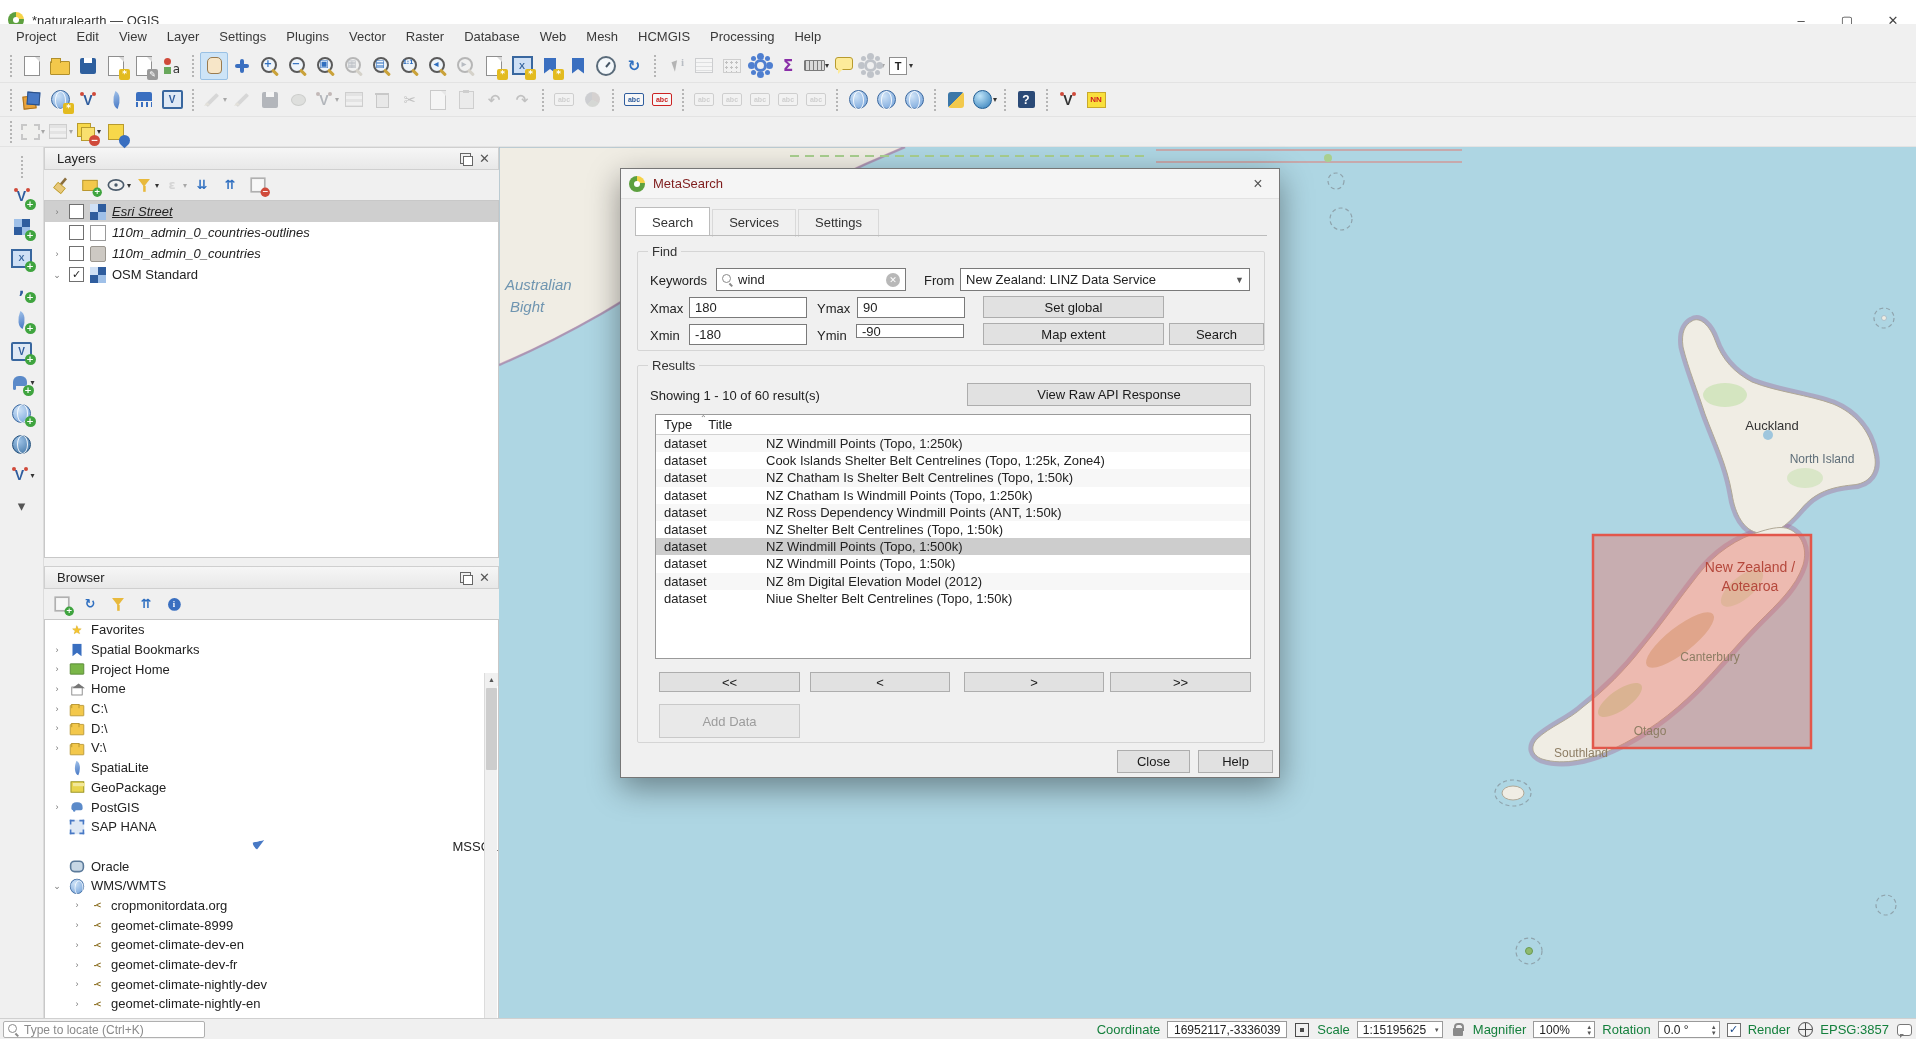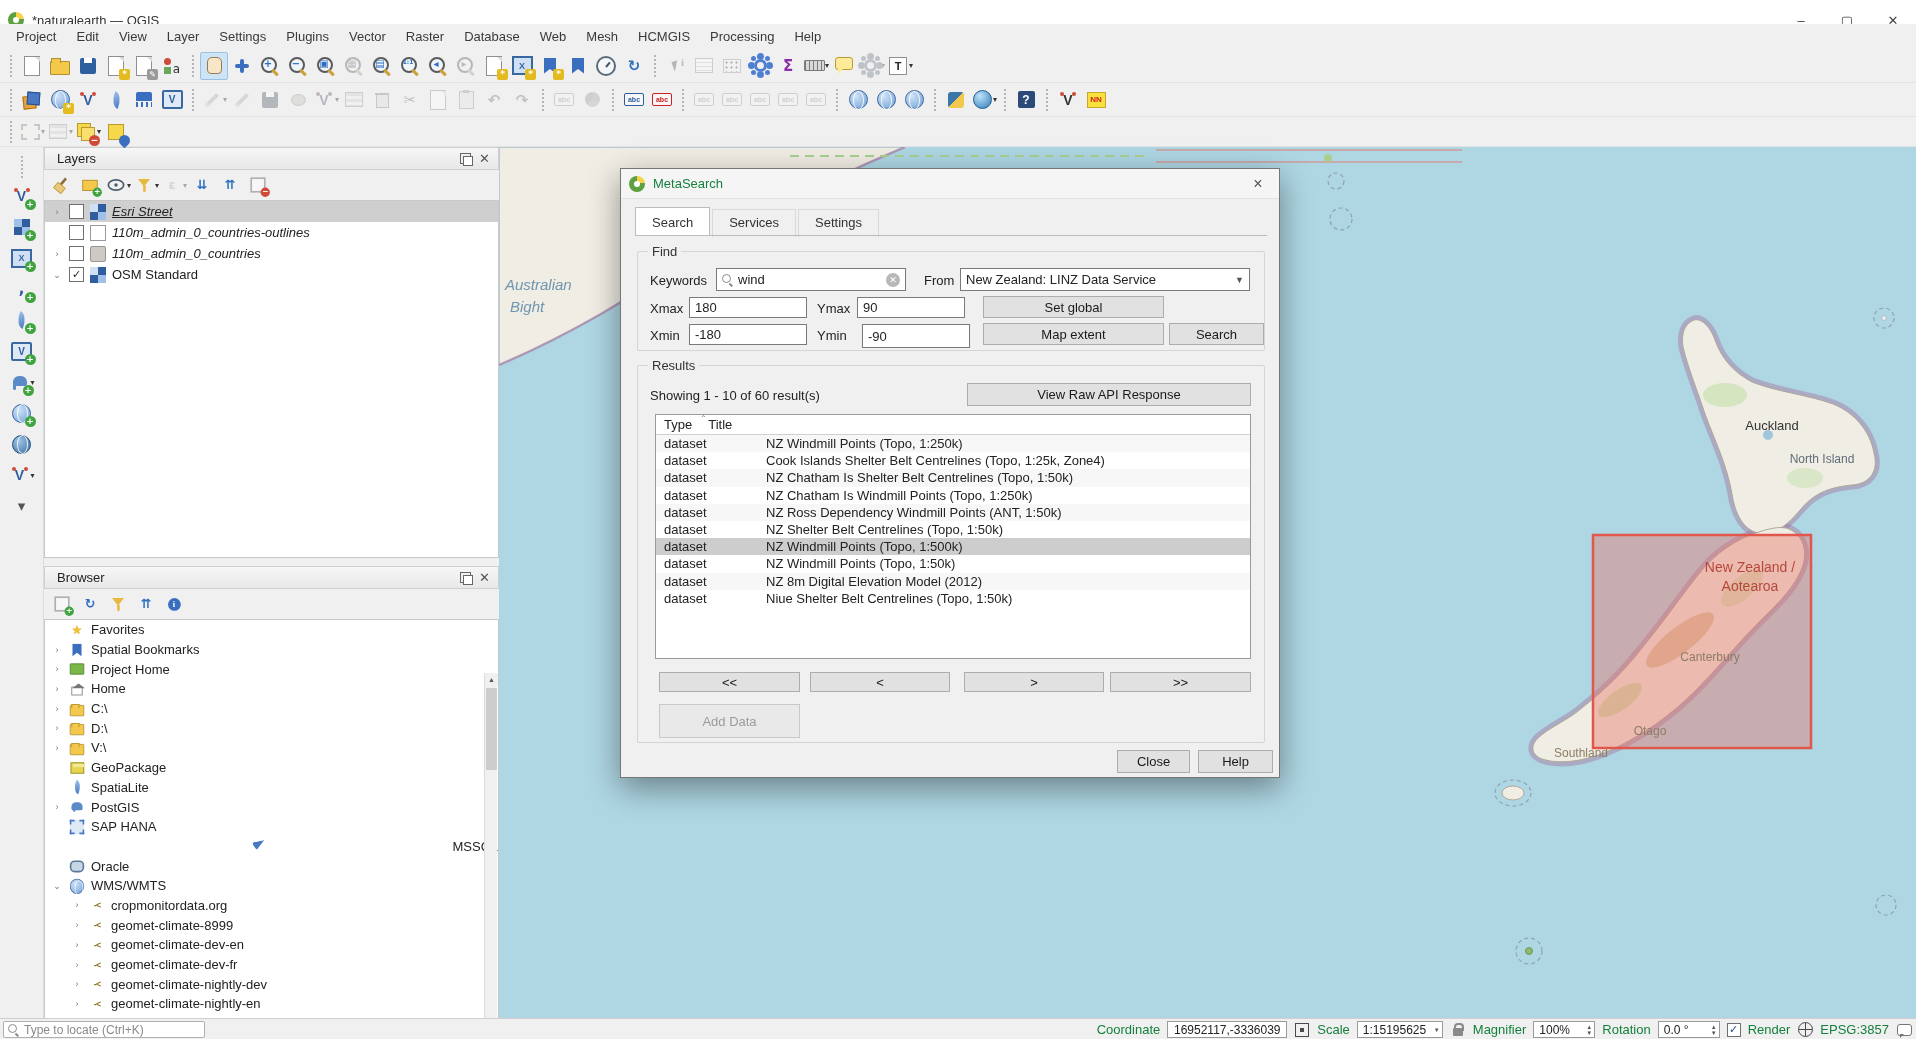--- a/index.html
+++ b/index.html
@@ -147,21 +147,21 @@
   .browser-row .icp{transform:scale(.8);width:18px;height:18px}
   
   #browser-scroll{position:absolute;right:1px;top:53px;bottom:1px;width:13px;background:#f0f0f0;border-left:1px solid #dcdcdc}
   .sb-arrow{position:absolute;left:0;width:13px;height:13px;color:#555;font-size:7px;display:flex;align-items:center;justify-content:center;background:#f0f0f0}
   #browser-thumb{position:absolute;left:1px;top:15px;width:11px;height:82px;background:#cdcdcd;border-radius:1px}
   
   #map{position:absolute;left:499px;top:147px;width:1417px;height:871px;background:#aed6e3}
   
   #dialog{position:absolute;left:620px;top:168px;width:660px;height:610px;background:#f0f0f0;border:1px solid #767676;box-shadow:0 10px 30px rgba(0,0,0,.4)}
   #dlg-titlebar{height:30px;background:#f5f5f5;display:flex;align-items:center;border-bottom:1px solid #e2e2e2}
-  #dlg-title{font-size:13px;color:#15803d}
+  #dlg-title{font-size:13px;color:#7f1d1d}
   #dlg-close{margin-left:auto;width:42px;height:100%;display:flex;align-items:center;justify-content:center;color:#555;font-size:16px}
   .tabbar{position:absolute;left:14px;top:40px;display:flex}
   .tab{padding:5px 16px;font-size:13px;border:1px solid #d9d9d9;border-bottom:none;background:#f0f0f0;color:#333;margin-right:2px}
   .tab.active{background:#fff;position:relative;top:-2px;padding-top:7px;border-color:#bcbcbc}
   #tab-underline{position:absolute;left:14px;top:66px;width:632px;height:1px;background:#bcbcbc}
   .groupbox{position:absolute;border:1px solid #d5d5d5;border-radius:2px}
   .grouplegend{position:absolute;top:-8px;left:10px;background:#f0f0f0;padding:0 4px;font-size:13px;color:#333}
   #grp-find{left:16px;top:82px;width:628px;height:100px}
   #grp-results{left:16px;top:196px;width:628px;height:378px}
   .dlg-label{position:absolute;font-size:13px;color:#222}
@@ -743,27 +743,27 @@
           <span class="icp icp-folder"></span>
           <span>D:\</span>
         </div>
         <div class="browser-row" style="padding-left: 6px;">
           <span class="expander">›</span>
           <span class="icp icp-folder"></span>
           <span>V:\</span>
         </div>
         <div class="browser-row" style="padding-left: 6px;">
           <span class="expander"></span>
+          <span class="icp icp-feather"></span>
+          <span>SpatiaLite</span>
+        </div>
+        <div class="browser-row" style="padding-left: 6px;">
+          <span class="expander"></span>
           <span class="icp icp-gpkg"></span>
           <span>GeoPackage</span>
-        </div>
-        <div class="browser-row" style="padding-left: 6px;">
-          <span class="expander"></span>
-          <span class="icp icp-feather"></span>
-          <span>SpatiaLite</span>
         </div>
         <div class="browser-row" style="padding-left: 6px;">
           <span class="expander">›</span>
           <span class="icp icp-elephant"></span>
           <span>PostGIS</span>
         </div>
         <div class="browser-row" style="padding-left: 6px;">
           <span class="expander"></span>
           <span class="icp icp-hana"></span>
           <span>SAP HANA</span>
@@ -908,21 +908,21 @@
     <span class="dlg-label" style="left:179px;top:49px">Ymax</span>
     <div class="tinput" style="left:219px;top:45px;width:108px;height:21px">
         <span>90</span>
       </div>
     <div class="dbtn" style="left:345px;top:44px;width:181px;height:22px">Set global</div>
     <span class="dlg-label" style="left:12px;top:76px">Xmin</span>
     <div class="tinput" style="left:51px;top:72px;width:118px;height:21px">
         <span>-180</span>
       </div>
     <span class="dlg-label" style="left:179px;top:76px">Ymin</span>
-    <div class="tinput" style="left:224px;top:72px;width:108px;height:24px">
+    <div class="tinput" style="left:218px;top:72px;width:108px;height:14px">
         <span>-90</span>
       </div>
     <div class="dbtn" style="left:345px;top:71px;width:181px;height:22px">Map extent</div>
     <div class="dbtn" style="left:531px;top:71px;width:95px;height:22px">Search</div>
   </div>
 
   <div id="grp-results" class="groupbox">
     <span class="grouplegend">Results</span>
     <span class="dlg-label" style="left:12px;top:22px">Showing 1 - 10 of 60 result(s)</span>
     <div class="dbtn" style="left:329px;top:17px;width:284px;height:23px">View Raw API Response</div>

